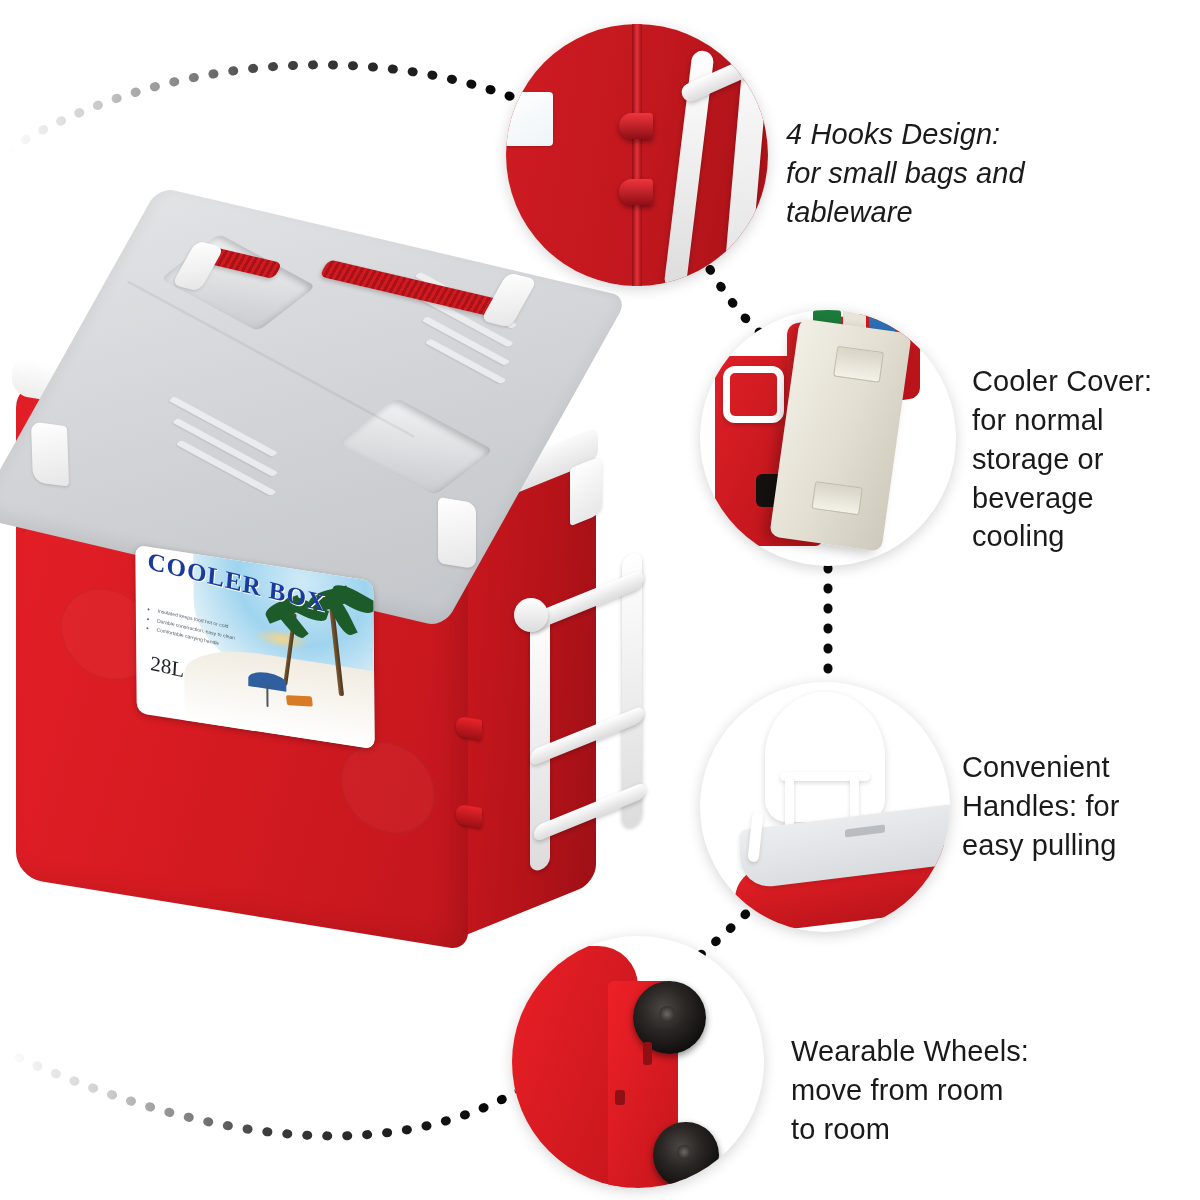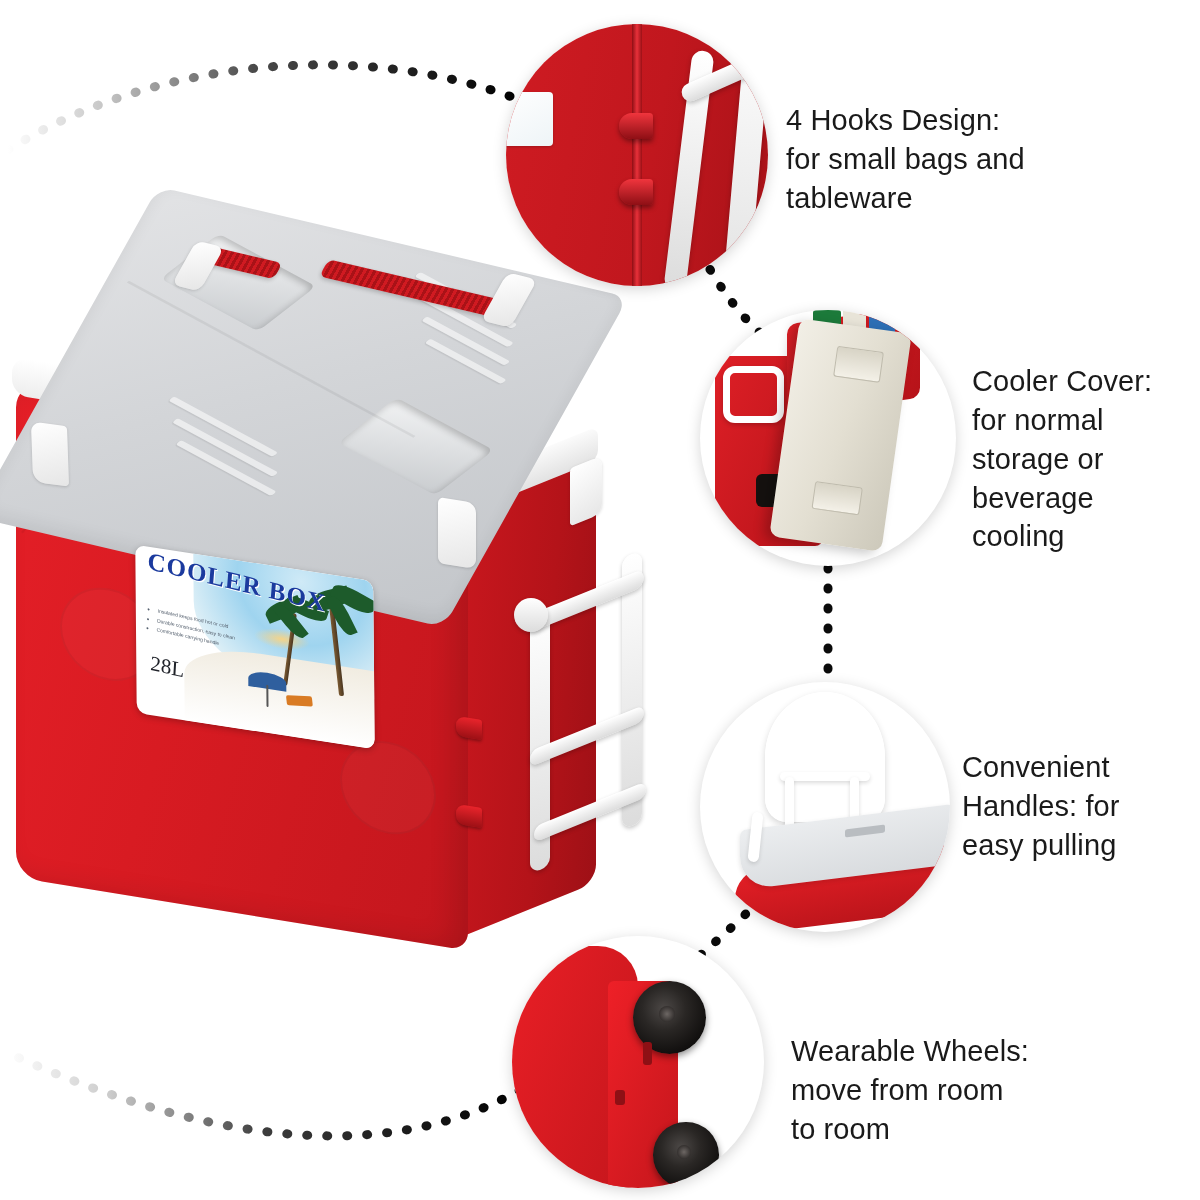--- a/index.html
+++ b/index.html
@@ -522,21 +522,21 @@
     <div class="c1-hook" style="top:34%;"></div>
     <div class="c1-hook" style="top:59%;"></div>
     <div class="c1-label"></div>
     <div class="c1-whitehandle" style="right:4%; top:-4%; width:26px; height:130%;
          transform:rotate(5deg);"></div>
     <div class="c1-whitehandle" style="right:26%; top:10%; width:22px; height:92%;
          transform:rotate(7deg);"></div>
     <div class="c1-whitehandle" style="right:4%; top:18%; width:30%; height:18px;
          transform:rotate(-24deg);"></div>
   </div>
-  <div class="callout-text" style="left:786px; top:101px; width:300px;">4 Hooks Design:
+  <div class="callout-text" style="left:786px; top:115px; width:300px;font-style:italic;">4 Hooks Design:
 for small bags and
 tableware</div>
 
   <div class="callout-circle" style="left:700px; top:310px; width:256px; height:256px;">
     <div class="c2-red" style="left:6%; top:18%; width:42%; height:74%; border-radius:14px 6px 8px 30px;"></div>
     <div class="c2-red" style="left:34%; top:2%; width:52%; height:36%; border-radius:10px; transform:skewY(-8deg);"></div>
     <div class="c2-contents" style="left:44%; top:0%; width:11%; height:10%; background:#1c7a3a;"></div>
     <div class="c2-contents" style="left:56%; top:-1%; width:9%; height:9%; background:#e8e4d8;"></div>
     <div class="c2-contents" style="left:66%; top:2%; width:10%; height:8%; background:#2d6fb5;"></div>
     <div class="c2-handle" style="left:9%; top:22%; width:24%; height:22%;"></div>

